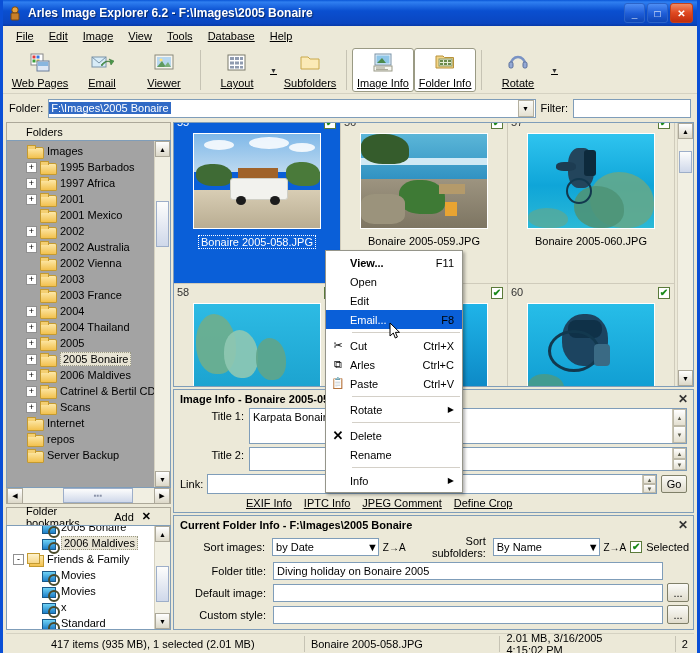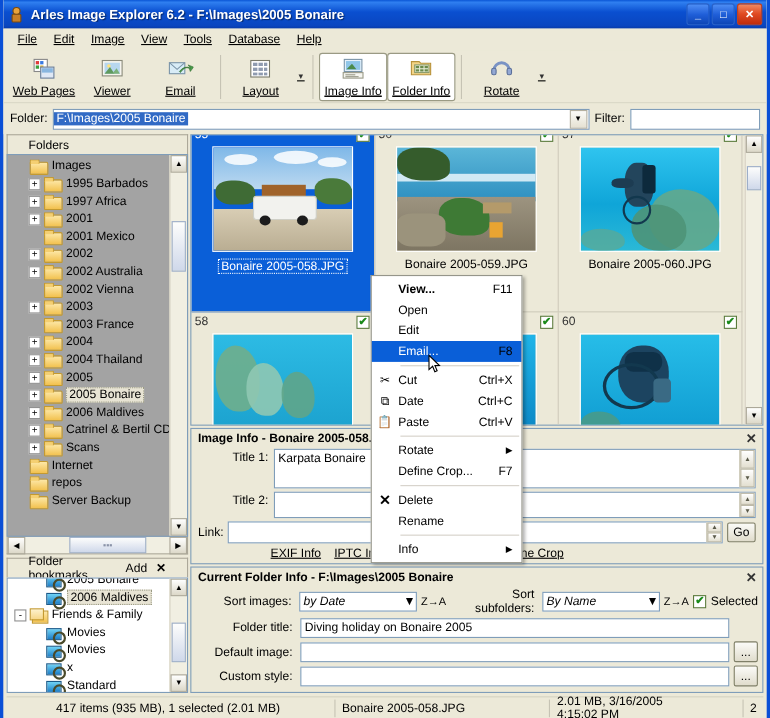--- a/index.html
+++ b/index.html
@@ -145,37 +145,37 @@
            border-radius:2px; font-size:11px; display:flex; align-items:center; justify-content:center; }
   .linksrow { display:flex; gap:12px; padding:1px 0 3px 72px; font-size:11px; }
   .linksrow a { color:#000; text-decoration:underline; }
 
   
   .fipanel { background:#ece9d8; border:1px solid #7f9db9; margin-top:2px; position:relative; padding-bottom:3px; }
   .fiTitle { font-size:11px; font-weight:bold; padding:3px 6px 3px 6px; }
   .firow { display:flex; align-items:center; padding:1px 4px 2px 6px; gap:4px; }
   .firow .lb { width:86px; text-align:right; font-size:11px; margin-right:3px; }
   .selcombo { width:108px; height:18px; background:#fff; border:1px solid #7f9db9; display:flex; align-items:center; }
-  .selcombo .sv { flex:1; padding:0 3px; font-size:11px;font-style:italic; }
+  .selcombo .sv { flex:1; padding:0 3px; font-size:11px; }
   .za { font-size:10px; }
   .fiinput { flex:1; height:18px; background:#fff; border:1px solid #7f9db9; font-size:11px; padding:2px 3px; }
   .dotbtn { width:22px; height:19px; background:linear-gradient(180deg,#fbfbf8,#e0dccc); border:1px solid #7f7f68;
             border-radius:2px; font-size:11px; display:flex; align-items:center; justify-content:center; }
   .cbx { width:12px; height:12px; background:#fff; border:1px solid #5a7a3a; display:flex; align-items:center;
          justify-content:center; color:#1a8a1a; font-size:10px; font-weight:bold; line-height:10px; }
 
   
   .statusbar { position:absolute; left:3px; right:3px; bottom:0; height:20px; background:#ece9d8;
                border-top:1px solid #d5d2c2; display:flex; align-items:center; font-size:11px; }
   .sfield { border-left:1px solid #c6c3b4; padding:0 6px; height:16px; display:flex; align-items:center;margin-left:39px; }
   .sfield:first-child { border-left:none; }
 
   
   .ctxmenu { position:absolute; background:#fff; border:1px solid #95958a; box-shadow:2px 2px 3px rgba(0,0,0,.3);
-             padding:2px 0; z-index:50;margin-left:12px; }
+             padding:2px 0; z-index:50; }
   .ctxitem { height:19px; display:flex; align-items:center; font-size:11px; padding:0 8px 0 0; }
   .ctxitem .ic { width:24px; text-align:center; font-size:11px; }
   .ctxitem .tx { flex:1; }
   .ctxitem .acc { margin-left:20px; color:#000; }
   .ctxitem .sub { margin-left:14px; font-size:8px; }
   .ctxitem.bold .tx { font-weight:bold; }
   .ctxitem.hi { background:#0a5fd8; color:#fff; }
   .ctxsep { height:1px; background:#d4d0c8; margin:3px 2px 3px 26px; }
   .cursor { position:absolute; width:12px; height:18px; z-index:60; }
 </style>
@@ -220,38 +220,38 @@
             <rect x="8.5" y="7.5" width="3" height="3" fill="#e0b43a"></rect>
             <rect x="9" y="9" width="12" height="10" fill="#dfe8f5" stroke="#6a7f9a"></rect>
             <rect x="10" y="10" width="10" height="4" fill="#89b6df"></rect>
           </svg>
       </div>
       <div class="lbl">Web Pages</div>
     </div>
     <div class="tbtn">
       <div class="ticon-box">
         <svg width="24" height="22" viewBox="0 0 24 22">
+            <rect x="2" y="5" width="14" height="10" fill="#d8ecf7" stroke="#7a94a8"></rect>
+            <path d="M2 5 L9 11 L16 5" fill="none" stroke="#7a94a8"></path>
+            <path d="M11 13 q5 -6 10 -3 l-2 -3 l5 2 l-3 4 l-1 -3 q-4 -2 -8 4 z" fill="#4a9a4a" stroke="#2f6a2f" stroke-width=".5"></path>
+          </svg>
+      </div>
+      <div class="lbl">Email</div>
+    </div>
+    <div class="tbtn">
+      <div class="ticon-box">
+        <svg width="24" height="22" viewBox="0 0 24 22">
             <rect x="3" y="3" width="18" height="14" fill="#f6f5ee" stroke="#8a8a7a"></rect>
             <rect x="5" y="5" width="14" height="10" fill="#b7d7ef"></rect>
             <circle cx="9" cy="8" r="1.6" fill="#ffe27a"></circle>
             <path d="M5 15 L10 9 L14 15 Z" fill="#5f9a5f"></path>
             <path d="M12 15 L16 10 L19 15 Z" fill="#7ab07a"></path>
           </svg>
       </div>
       <div class="lbl">Viewer</div>
-    </div>
-    <div class="tbtn">
-      <div class="ticon-box">
-        <svg width="24" height="22" viewBox="0 0 24 22">
-            <rect x="2" y="5" width="14" height="10" fill="#d8ecf7" stroke="#7a94a8"></rect>
-            <path d="M2 5 L9 11 L16 5" fill="none" stroke="#7a94a8"></path>
-            <path d="M11 13 q5 -6 10 -3 l-2 -3 l5 2 l-3 4 l-1 -3 q-4 -2 -8 4 z" fill="#4a9a4a" stroke="#2f6a2f" stroke-width=".5"></path>
-          </svg>
-      </div>
-      <div class="lbl">Email</div>
     </div>
     <div class="tsep"></div>
     <div class="tbtn">
       <div class="ticon-box">
         <svg width="24" height="22" viewBox="0 0 24 22">
             <rect x="3" y="3" width="17" height="15" fill="#fff" stroke="#7a7a6a"></rect>
             <g fill="#8f9bb0">
               <rect x="5" y="5" width="4" height="3"></rect>
               <rect x="10" y="5" width="4" height="3"></rect>
               <rect x="15" y="5" width="3" height="3"></rect>
@@ -260,20 +260,28 @@
               <rect x="15" y="9.5" width="3" height="3"></rect>
               <rect x="5" y="14" width="4" height="2.5"></rect>
               <rect x="10" y="14" width="4" height="2.5"></rect>
               <rect x="15" y="14" width="3" height="2.5"></rect>
             </g>
           </svg>
       </div>
       <div class="lbl">Layout</div>
     </div>
     <div class="tarrow">▼</div>
+    <div class="tbtn">
+      <div class="ticon-box">
+        <svg width="24" height="22" viewBox="0 0 24 22">
+            <path d="M3 5 h7 l2 2 h9 v10 h-18 z" fill="#fbeab6" stroke="#c9a84a"></path>
+          </svg>
+      </div>
+      <div class="lbl">Subfolders</div>
+    </div>
     <div class="tsep"></div>
     <div class="tbtn pressed">
       <div class="ticon-box">
         <svg width="24" height="22" viewBox="0 0 24 22">
             <rect x="4" y="2" width="16" height="11" fill="#e8f2fb" stroke="#7a94a8"></rect>
             <rect x="5.5" y="3.5" width="13" height="8" fill="#8fc6e8"></rect>
             <path d="M6 11 L11 6 L15 11 Z" fill="#4b8a4b"></path>
             <rect x="3" y="14" width="18" height="5" fill="#f6f6f0" stroke="#9a9a88"></rect>
             <rect x="5" y="15.5" width="9" height="1" fill="#9a9a88"></rect>
             <rect x="5" y="17.2" width="12" height="1" fill="#9a9a88"></rect>
@@ -700,38 +708,33 @@
         <div class="acc">F8</div>
       </div>
       <div class="ctxsep"></div>
       <div class="ctxitem">
         <div class="ic">✂</div>
         <div class="tx">Cut</div>
         <div class="acc">Ctrl+X</div>
       </div>
       <div class="ctxitem">
         <div class="ic">⧉</div>
-        <div class="tx">Date</div>
+        <div class="tx">Arles</div>
         <div class="acc">Ctrl+C</div>
       </div>
       <div class="ctxitem">
         <div class="ic">📋</div>
         <div class="tx">Paste</div>
         <div class="acc">Ctrl+V</div>
       </div>
       <div class="ctxsep"></div>
       <div class="ctxitem">
         <div class="ic"></div>
         <div class="tx">Rotate</div>
         <div class="sub">▶</div>
-      </div>
-      <div class="ctxitem">
-        <div class="ic"></div>
-        <div class="tx">Define Crop...</div>
-        <div class="acc">F7</div>
       </div>
       <div class="ctxsep"></div>
       <div class="ctxitem">
         <div class="ic" style="font-weight: bold; font-size: 13px;">✕</div>
         <div class="tx">Delete</div>
         <div class="acc"></div>
       </div>
       <div class="ctxitem">
         <div class="ic"></div>
         <div class="tx">Rename</div>

